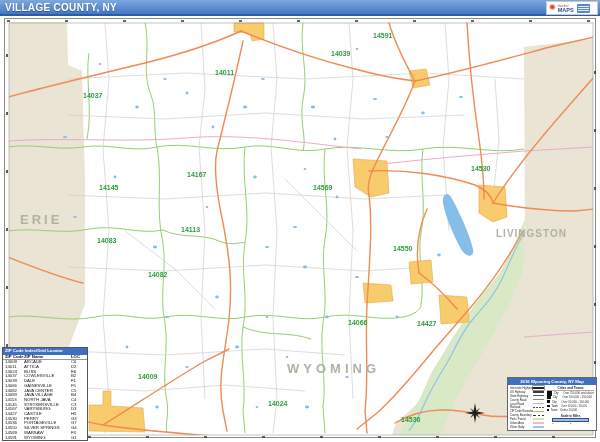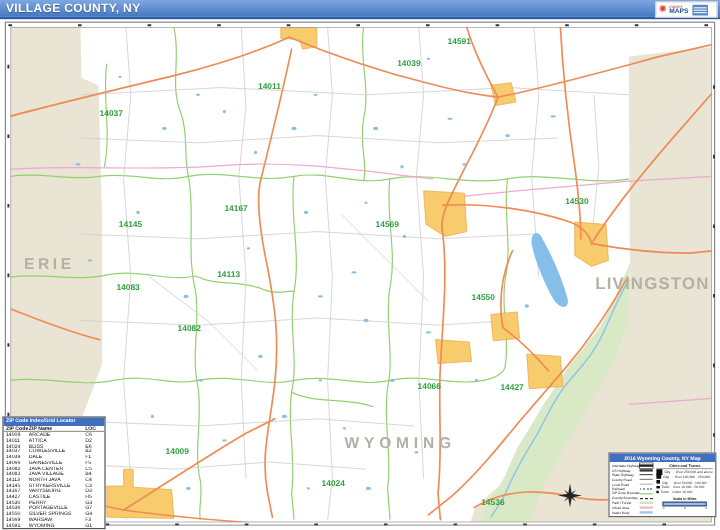--- a/index.html
+++ b/index.html
@@ -248,21 +248,21 @@
     <div class="zip-label" style="left: 393px; top: 245px;">14550</div>
     <div class="zip-label" style="left: 181px; top: 226px;">14113</div>
     <div class="zip-label" style="left: 97px; top: 237px;">14083</div>
     <div class="zip-label" style="left: 148px; top: 271px;">14082</div>
     <div class="zip-label" style="left: 348px; top: 319px;">14066</div>
     <div class="zip-label" style="left: 417px; top: 320px;">14427</div>
     <div class="zip-label" style="left: 138px; top: 373px;">14009</div>
     <div class="zip-label" style="left: 268px; top: 400px;">14024</div>
     <div class="zip-label" style="left: 401px; top: 416px;">14536</div>
     <div class="county-label" style="left: 20px; top: 212px; font-size: 13px; letter-spacing: 3px;">ERIE</div>
-    <div class="county-label" style="left: 496px; top: 228px; font-size: 14px; letter-spacing: 1px;">LIVINGSTON</div>
+    <div class="county-label" style="left: 496px; top: 228px; font-size: 10px; letter-spacing: 1px;">LIVINGSTON</div>
     <div class="county-label" style="left: 287px; top: 361px; font-size: 13px; letter-spacing: 4px;">WYOMING</div>
   </div>
 
 <div class="zip-table">
   <div class="zt-title">ZIP Code Index/Grid Locator</div>
   <div class="zt-head">
       <span>ZIP Code</span>
       <span>ZIP Name</span>
       <span>LOC</span>
     </div>

